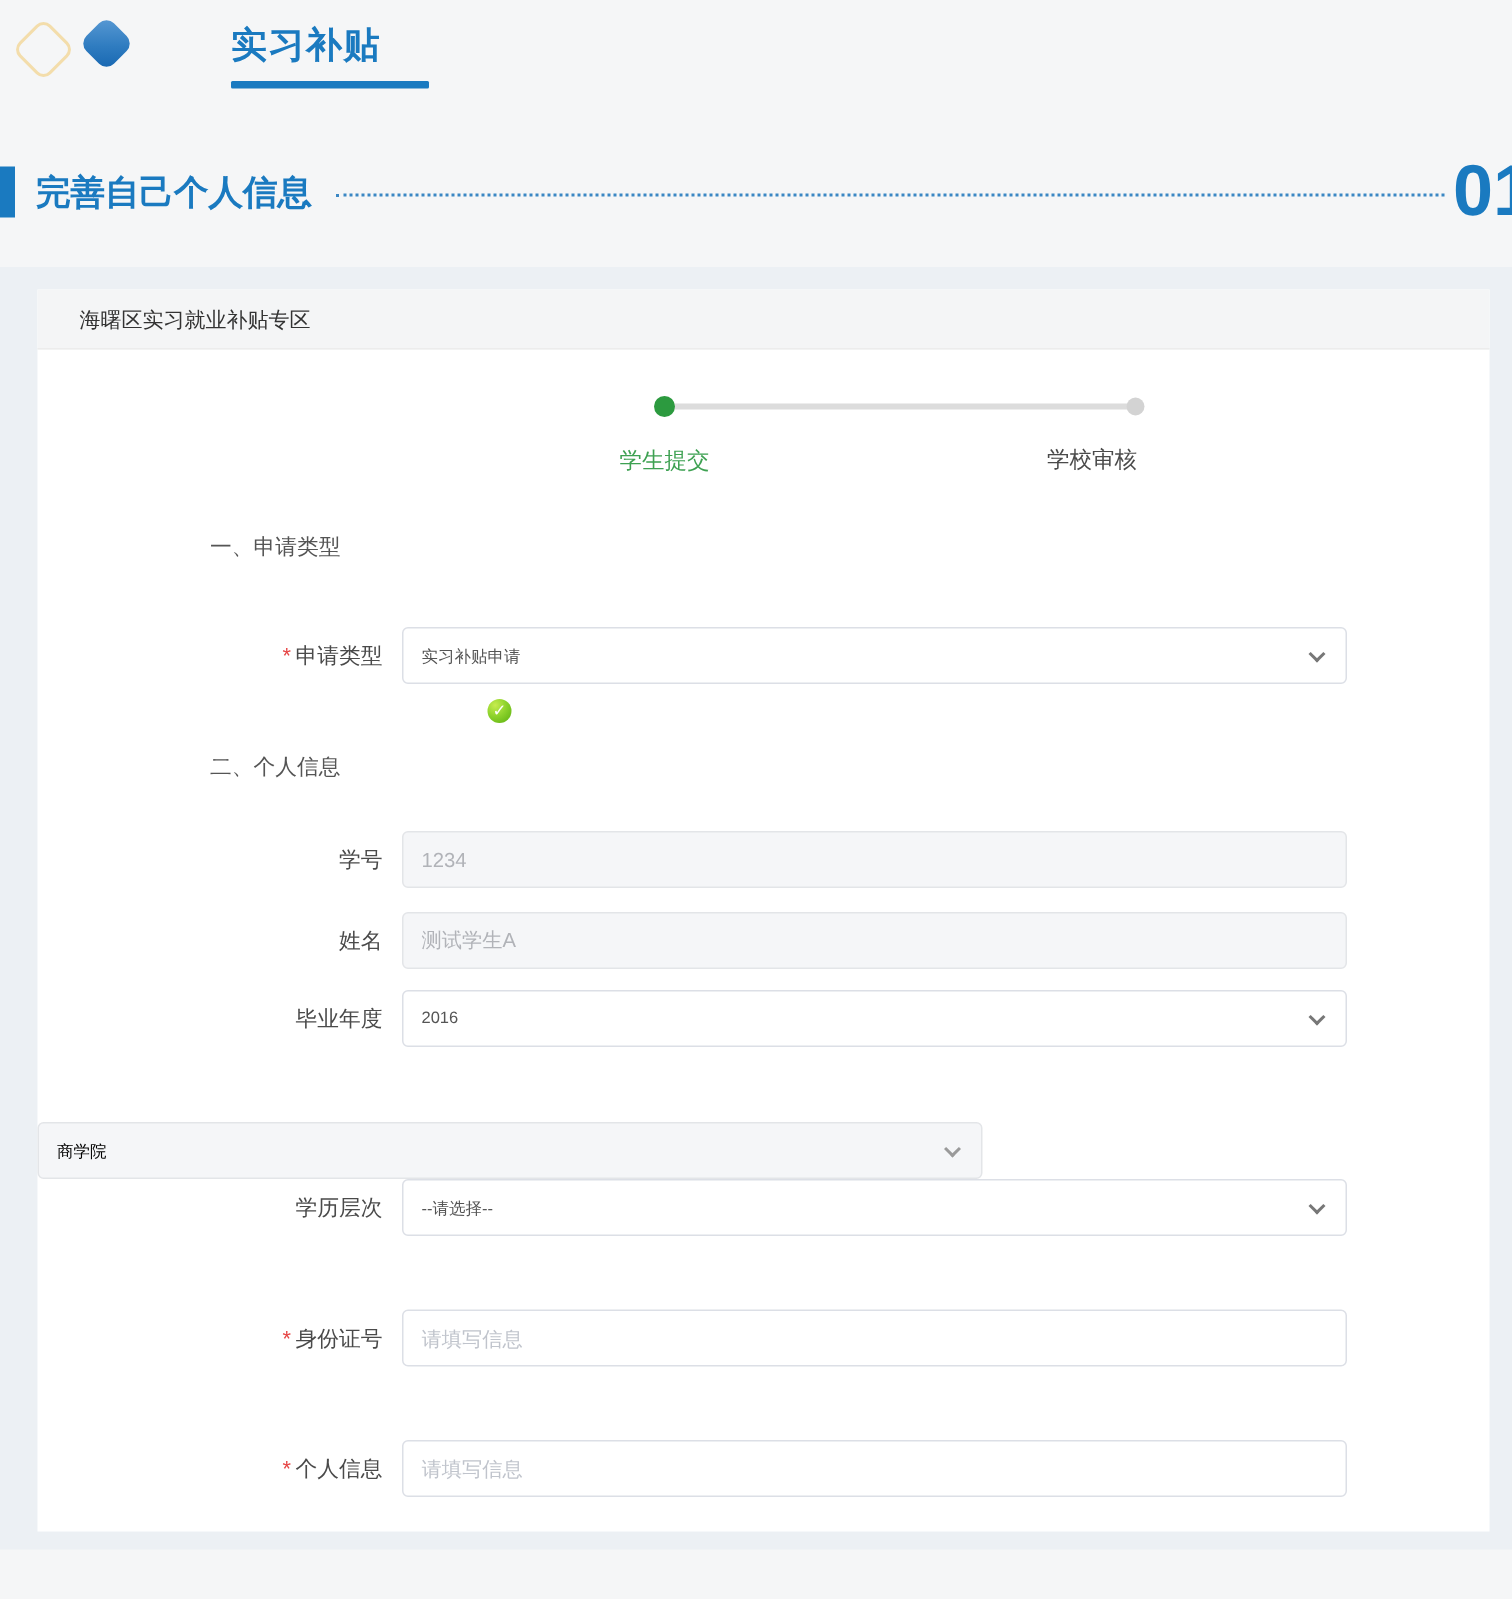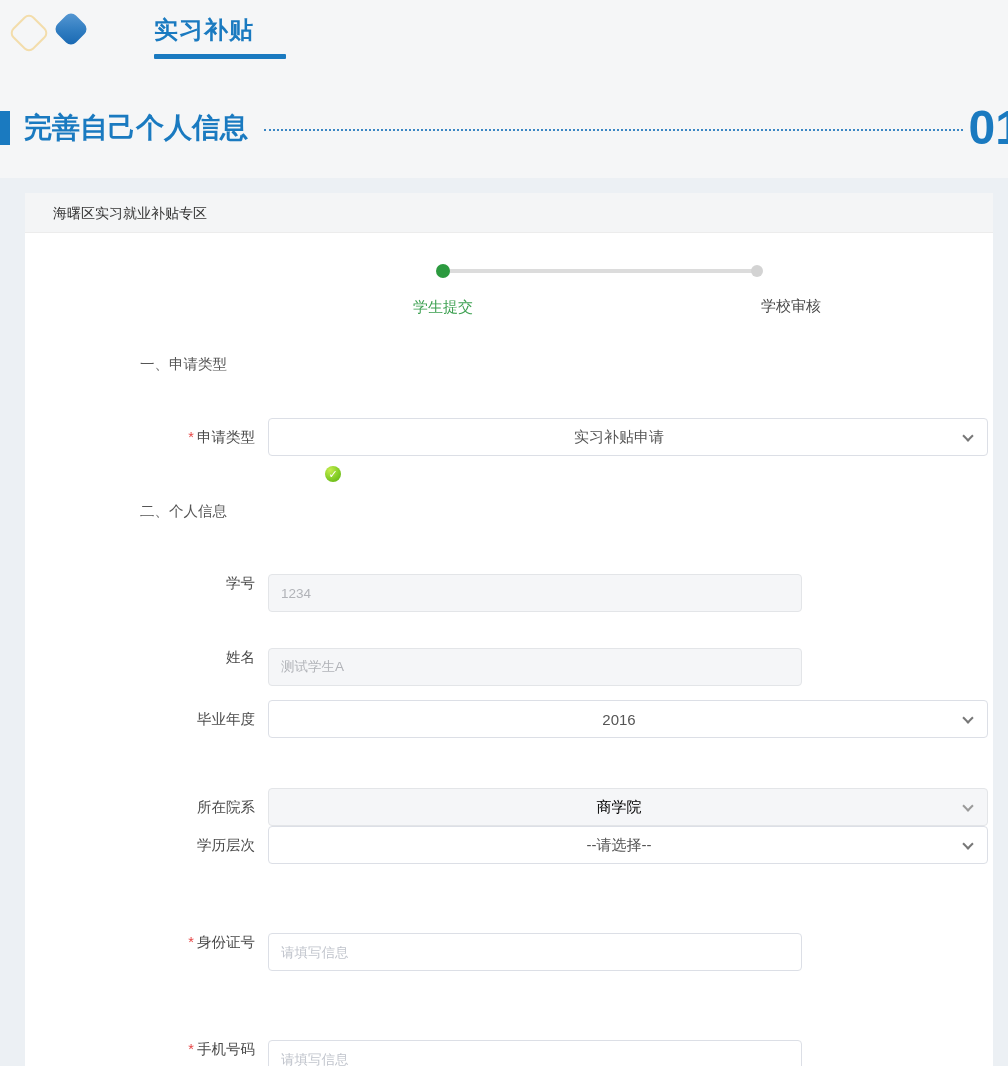--- a/index.html
+++ b/index.html
@@ -23,66 +23,66 @@
     border-radius:7px; transform:rotate(45deg);
     background:linear-gradient(135deg,#5b9bd5 0%,#2f7cc0 55%,#1565b0 100%);
   }
   .title-wrap { margin-left:18px; padding-top:2px; }
   .page-title { font-size:24px; font-weight:bold; color:#1a7ac0; letter-spacing:1px; }
   .title-underline { margin-top:8px; width:132px; height:5px; background:#1a7ac0; border-radius:1px; }
 
   
   .section-header { height:56px; display:flex; align-items:center; overflow:hidden; }
   .section-bar { width:10px; height:34px; background:#1a7ac0; flex:0 0 auto; }
-  .section-title { margin-left:14px; font-size:28px; font-weight:bold; color:#1a7ac0; white-space:nowrap; }
+  .section-title { margin-left:14px; font-size:23px; font-weight:bold; color:#1a7ac0; white-space:nowrap; }
   .section-dotted { flex:1; height:0; border-top:2px dotted #3b87c4; margin:4px 6px 0 16px; }
   .section-number { font-size:48px; font-weight:bold; color:#1a7ac0; line-height:1; margin-right:-14px; white-space:nowrap; }
 
   
   .container { margin-top:22px; background:#ecf0f4; padding:15px 15px 12px 25px; }
   .card { background:#ffffff; }
   .card-header {
     height:40px; line-height:40px; padding-left:28px;
     background:#f4f5f6; border-bottom:1px solid #ececec;
     font-size:14px; color:#333;
   }
   .card-body { position:relative; padding-bottom:23px; }
 
   
   .stepper { position:relative; height:100px; }
   .step-line { position:absolute; left:418px; top:36px; width:314px; height:4px; background:#dcdcdc; border-radius:2px; }
   .step-dot-active { position:absolute; left:411px; top:31px; width:14px; height:14px; border-radius:50%; background:#2c9a3f; }
   .step-dot-pending { position:absolute; left:726px; top:32px; width:12px; height:12px; border-radius:50%; background:#d3d3d3; }
   .step-label-active { position:absolute; left:372px; top:65px; width:92px; text-align:center; font-size:15px; color:#3ea152; }
-  .step-label-pending { position:absolute; left:720px; top:64px; width:92px; text-align:center; font-size:15px; color:#4a4a4a; }
+  .step-label-pending { position:absolute; left:657px; top:64px; width:92px; text-align:center; font-size:15px; color:#4a4a4a; }
 
   
   .group-title { margin:22px 0 0 115px; font-size:14.5px; color:#555; }
   .form-row { display:flex; align-items:center; }
   .form-label { width:243px; text-align:right; padding-right:13px; font-size:14.5px; color:#4a4a4a; white-space:nowrap; }
   .req-mark { color:#e64545; margin-right:3px; font-size:14.5px; }
 
   .control {
-    position:relative; width:720px; height:38px;
+    position:relative; width:630px; height:38px;
     border:1px solid #dcdfe6; border-radius:4px; background:#fff;
     display:flex; align-items:center; padding:0 30px 0 12px;
-    font-size:15px; color:#555;justify-content:center;
+    font-size:11px; color:#555;
   }
   .control.is-disabled { background:#f5f6f8; border-color:#e3e5e8; color:#000000; }
   .chevron {
     position:absolute; right:15px; top:13px; width:8px; height:8px;
     border-right:2px solid #777; border-bottom:2px solid #777;
     transform:rotate(45deg);
   }
   .control.is-disabled .chevron { border-color:#9a9a9a; }
 
   input.text-control {
-    width:534px; height:38px; border:1px solid #dcdfe6; border-radius:4px;
+    width:630px; height:38px; border:1px solid #dcdfe6; border-radius:4px;
     background:#fff; padding:0 12px; font-size:13.5px; color:#555;
-    font-family:"Liberation Sans","DejaVu Sans",sans-serif; outline:none;margin-top:20px;
+    font-family:"Liberation Sans","DejaVu Sans",sans-serif; outline:none;
   }
   input.text-control::placeholder { color:#c0c4cc; }
   input.text-control:disabled { background:#f5f6f8; border-color:#e3e5e8; color:#b1b3b8; }
 
   .check-row { margin:8px 0 0 300px; height:16px; }
   .check-icon {
     display:inline-block; width:16px; height:16px; border-radius:50%;
     background:radial-gradient(circle at 32% 26%,#c7ec4e 0%,#8ed32c 45%,#6cbc19 80%);
     color:#fff; font-size:11px; line-height:16px; text-align:center; font-weight:bold;
   }
@@ -161,39 +161,38 @@
 
       <div class="form-row mt-biye">
         <div class="form-label"><span class="req-mark"></span><span>毕业年度</span></div>
         <div class="control">
           <span>2016</span>
           <span class="chevron"></span>
         </div>
       </div>
 
       <div class="form-row mt-yuanxi">
-        <div class="form-label"><span class="req-mark"></span><span>所在院系</span></div>
         <div class="control is-disabled">
           <span>商学院</span>
           <span class="chevron"></span>
         </div>
       </div>
 
       <div class="form-row mt-xueli">
         <div class="form-label"><span class="req-mark"></span><span>学历层次</span></div>
         <div class="control">
           <span>--请选择--</span>
           <span class="chevron"></span>
         </div>
       </div>
 
       <div class="form-row mt-shenfen">
         <div class="form-label"><span class="req-mark">*</span><span>身份证号</span></div>
         <input class="text-control" placeholder="请填写信息" style="">
       </div>
 
       <div class="form-row mt-shouji">
-        <div class="form-label"><span class="req-mark">*</span><span>手机号码</span></div>
+        <div class="form-label"><span class="req-mark">*</span><span>个人信息</span></div>
         <input class="text-control" placeholder="请填写信息" style="">
       </div>
     </div>
   </div>
 </div>
 
 </body></html>

